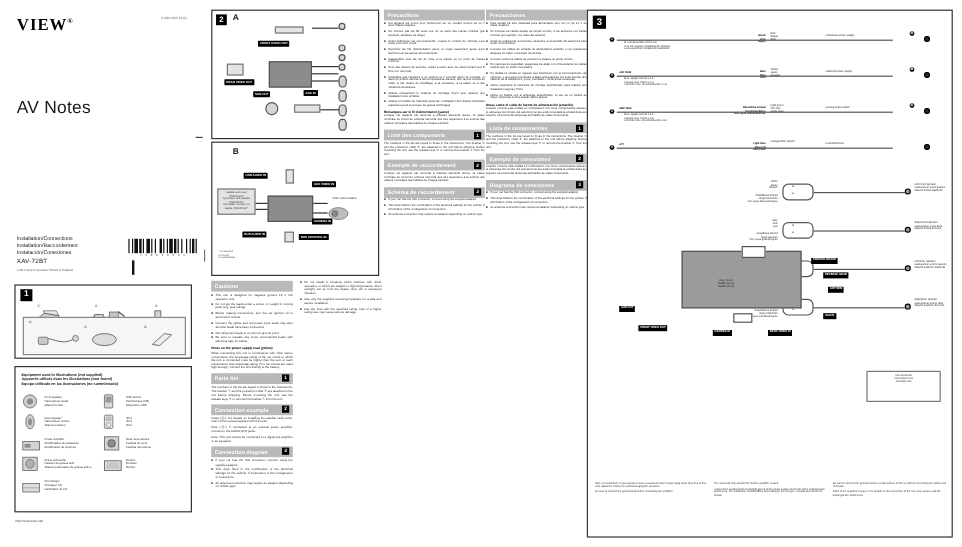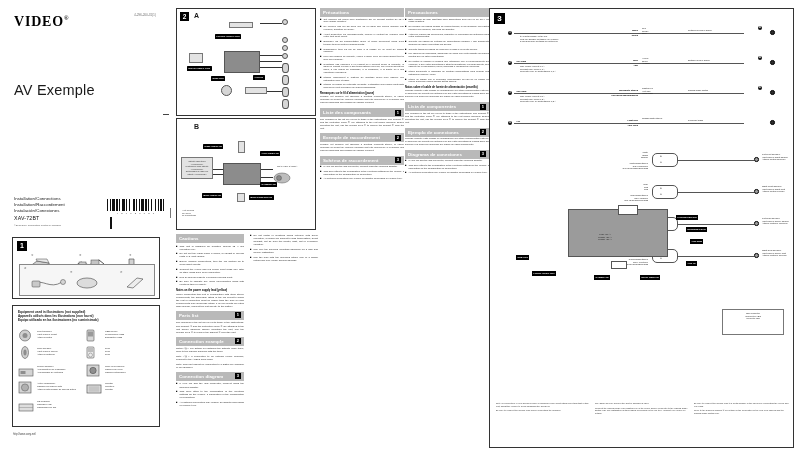--- a/index.html
+++ b/index.html
@@ -187,28 +187,28 @@
   .nt { font-size: 2.2px; line-height: 2.7px; color: #333; }
 </style>
 </head>
 <body>
 
 <div id="page">
 
   <div id="col1">
 
     <div id="sony-logo">
-      <span>VIDEO</span><span class="reg">®</span>
+      <span>VIEW</span><span class="reg">®</span>
     </div>
 
     <div id="doc-code">4-296-200-31(1)</div>
 
     <div id="tick"></div>
 
-    <h1 id="cover-title">AV Exemple</h1>
+    <h1 id="cover-title">AV Notes</h1>
 
     <div id="cover-subtitles">
       <div>Installation/Connections</div>
       <div>Installation/Raccordement</div>
       <div>Instalación/Conexiones</div>
     </div>
 
     <div id="model-no">XAV-72BT</div>
     <div id="copyright">©2011 Sony Corporation    Printed in Thailand</div>
 

